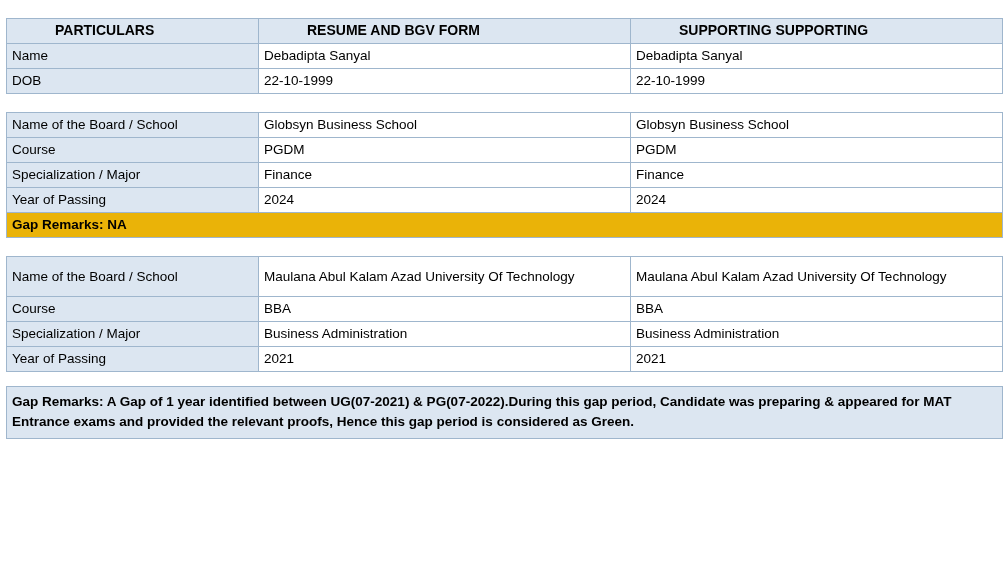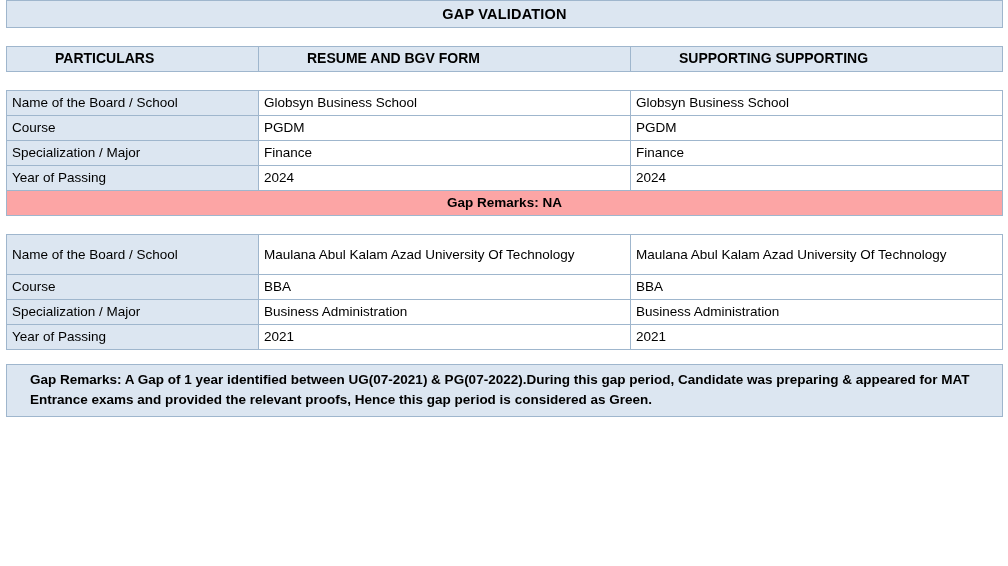--- a/index.html
+++ b/index.html
@@ -58,70 +58,69 @@
     background: #dce6f1;
     font-weight: bold;
     font-size: 14px;
     padding-left: 48px;
   }
   td.section {
     background: #dce6f1;
     font-weight: bold;
   }
   td.remark {
-    background: #fca5a5;
-    font-weight: bold;
-    text-align: center;
+    background: #eab308;
+    font-weight: bold;
   }
   td.remark-wrap {
     background: #dce6f1;
     font-weight: bold;
     line-height: 1.45;
-    padding: 5px 5px 7px 23px;
+    padding: 5px 5px 7px 5px;
   }
   .spacer {
     height: 18px;
   }
   .spacer-sm {
     height: 14px;
   }
   .tall {
     height: 40px;
   }
 </style>
 </head>
 <body>
 
 <div class="page">
 
-  <table class="grid">
-    <colgroup>
-        <col style="width:996px">
-      </colgroup>
-    <tbody>
-        <tr class="title-row">
-      <td>GAP VALIDATION</td>
-    </tr>
-  </tbody>
-    </table>
 
   <div class="spacer"></div>
 
   <table class="grid">
     <colgroup>
       <col class="col-a">
         <col class="col-b">
         <col class="col-c">
     </colgroup>
     <tbody>
         <tr>
       <td class="cell header">PARTICULARS</td>
       <td class="cell header">RESUME AND BGV FORM</td>
       <td class="cell header">SUPPORTING SUPPORTING</td>
     </tr>
+    <tr>
+      <td class="cell label">Name</td>
+      <td class="cell value">Debadipta Sanyal</td>
+      <td class="cell value">Debadipta Sanyal</td>
+    </tr>
+    <tr>
+      <td class="cell label">DOB</td>
+      <td class="cell value">22-10-1999</td>
+      <td class="cell value">22-10-1999</td>
+    </tr>
   </tbody>
     </table>
 
   <div class="spacer"></div>
 
   <table class="grid">
     <colgroup>
       <col class="col-a">
         <col class="col-b">
         <col class="col-c">

